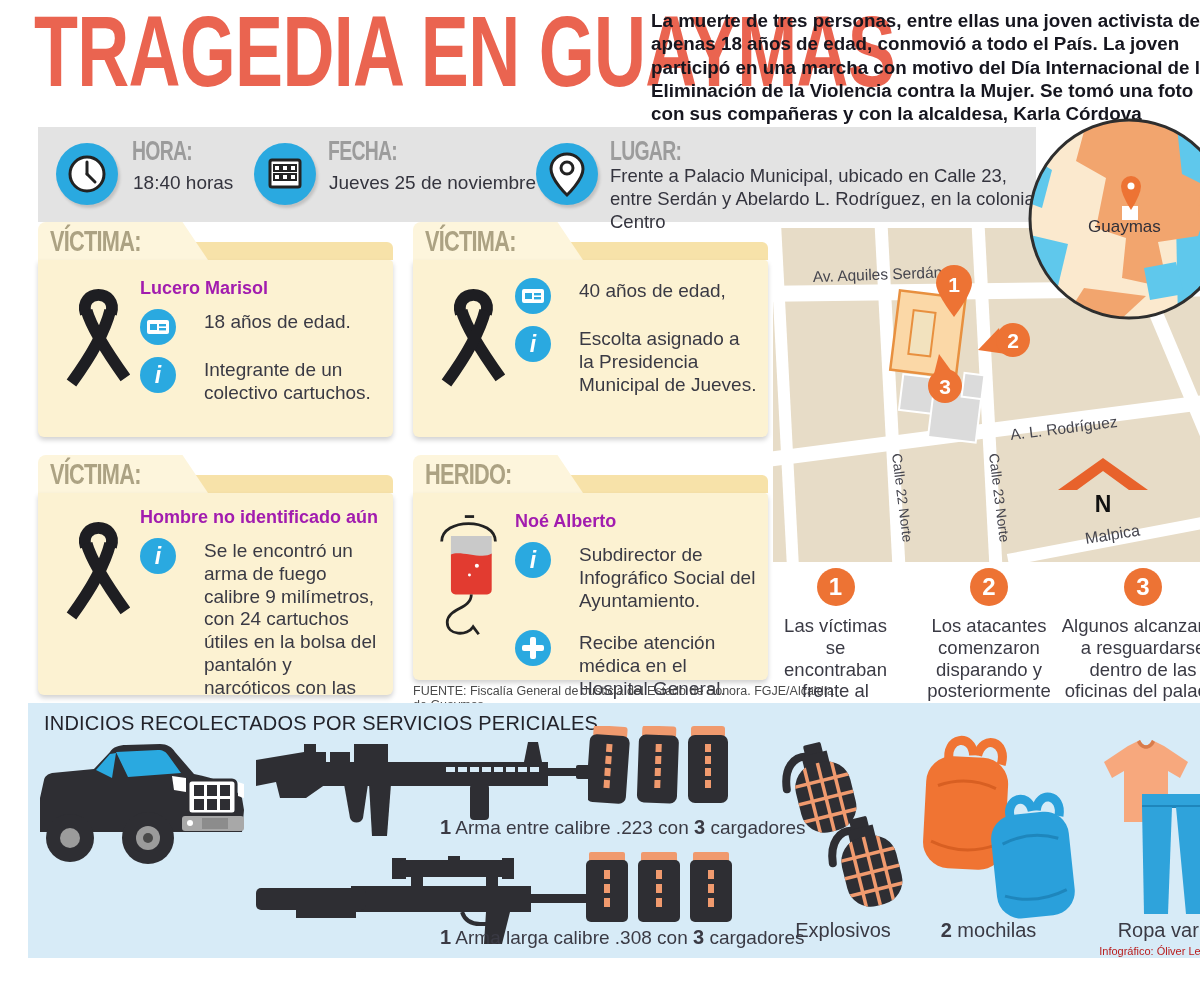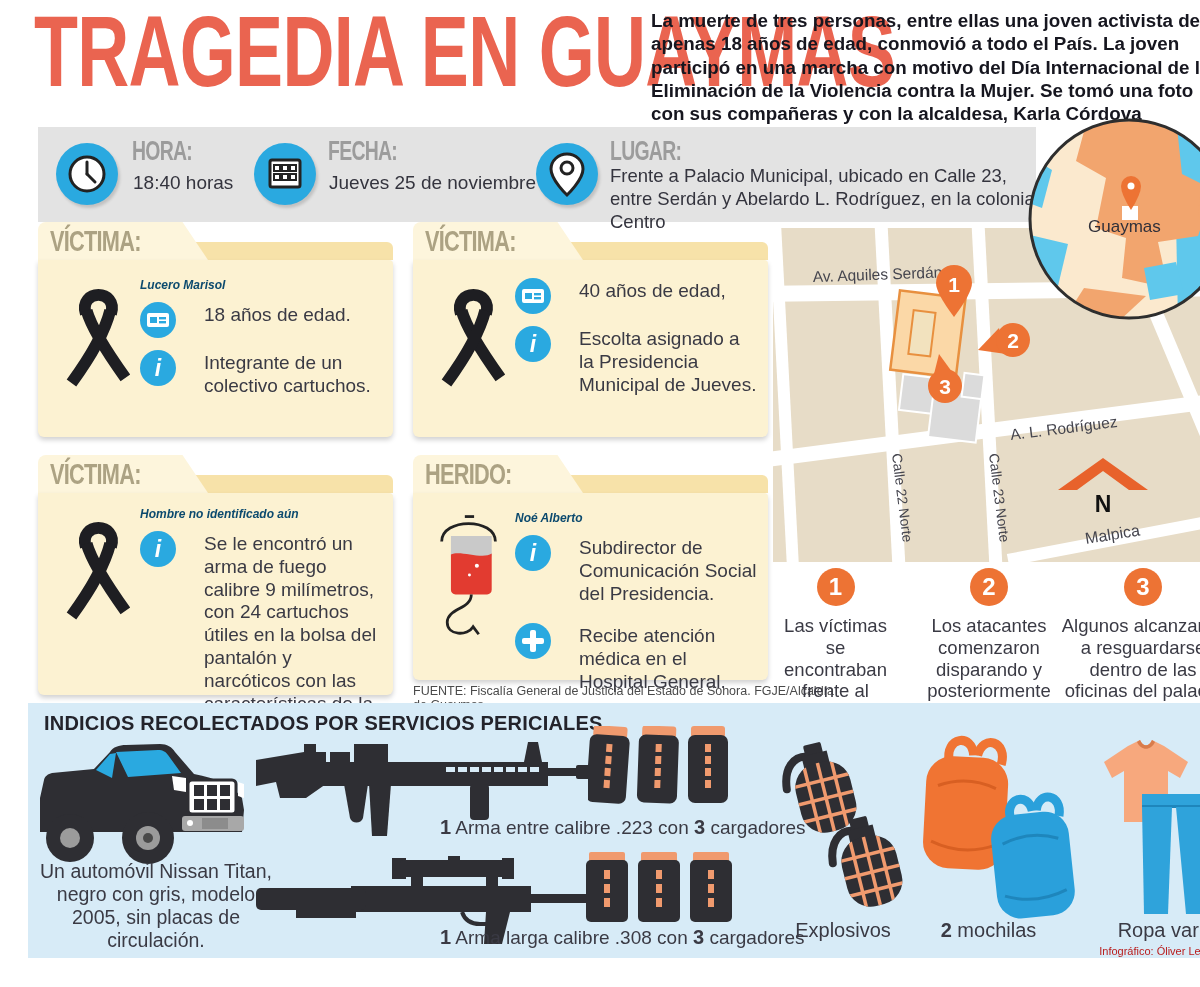--- a/index.html
+++ b/index.html
@@ -18,32 +18,32 @@
   
   .card{position:absolute;width:355px;}
   .card .tab{position:absolute;left:0;top:0;width:170px;height:38px;background:#FDF5DC;
              clip-path:polygon(0 0,85% 0,100% 100%,0 100%);border-radius:8px 0 0 0;}
   .card .band{position:absolute;left:150px;right:0;top:20px;height:18px;background:#F7E2A9;border-radius:0 6px 0 0;}
   .card .cbody{position:absolute;left:0;right:0;top:38px;bottom:0;background:#FCF2D2;
                border-radius:0 4px 6px 6px;box-shadow:0 3px 5px rgba(0,0,0,0.18);}
   .tag{position:absolute;left:12px;top:3px;color:#ACA283;font-size:29px;}
   .card .art{position:absolute;left:20px;top:48px;}
   .card .content{position:absolute;left:102px;top:56px;right:10px;}
-  .vname{font-size:12px;font-weight:bold;color:#0c4a6e;margin:0 0 10px 0;font-style:italic;}
+  .vname{font-size:18px;font-weight:bold;color:#a21caf;margin:0 0 10px 0;}
   .fact{display:flex;gap:28px;margin:0 0 12px 0;align-items:flex-start;}
   .ficon{flex:0 0 36px;width:36px;height:36px;border-radius:50%;background:#2AA9E0;position:relative;}
   .ftext{font-size:19px;line-height:1.2;color:#3A3A44;padding-top:2px;}
   .source{left:385px;top:684px;width:430px;font-size:12.5px;color:#4A4A4A;}
   
   .callout{position:absolute;text-align:center;color:#3A3A44;font-size:18.5px;line-height:1.18;}
   .callout .num{width:38px;height:38px;border-radius:50%;background:#ED7334;color:#fff;
                 font-weight:bold;font-size:24px;line-height:38px;margin:0 auto 9px auto;text-align:center;}
   
   .bottom{left:0;top:703px;width:1200px;height:255px;background:#D7EBF7;}
-  .ev-head{position:absolute;left:16px;top:9px;font-size:20px;font-weight:700;color:#23232B;letter-spacing:.2px;}
+  .ev-head{position:absolute;left:16px;top:9px;font-size:20px;font-weight:400;color:#23232B;letter-spacing:.2px;}
   .ev-cap{position:absolute;color:#3A3A44;font-size:19.5px;text-align:center;line-height:1.18;}
   .rifle-cap{position:absolute;color:#3A3A44;font-size:19px;white-space:nowrap;}
   .rifle-cap .b{font-weight:800;font-size:20px;}
   .credit{position:absolute;left:936px;top:945px;width:252px;text-align:right;font-size:11px;color:#b91c1c;}
   svg{display:block;}
   text{font-family:"Liberation Sans",sans-serif;}
 </style>
 </head>
 <body>
 
@@ -209,21 +209,21 @@
       </svg>
     </div>
     <div class="content">
       <div class="vname">Noé Alberto</div>
       <div class="fact">
         <div class="ficon">
           <svg width="36" height="36" viewBox="0 0 36 36">
               <text x="18" y="26" text-anchor="middle" font-family="DejaVu Serif,serif" font-style="italic" font-weight="bold" font-size="23" fill="#fff">i</text>
             </svg>
         </div>
-        <div class="ftext">Subdirector de Comunicación Social del Presidencia.</div>
+        <div class="ftext">Subdirector de Infográfico Social del Ayuntamiento.</div>
       </div>
       <div class="fact" style="margin-top:18px;">
         <div class="ficon">
           <svg width="36" height="36" viewBox="0 0 36 36">
               <rect x="15" y="7" width="6" height="22" rx="2" fill="#fff"></rect>
               <rect x="7" y="15" width="22" height="6" rx="2" fill="#fff"></rect>
             </svg>
         </div>
         <div class="ftext">Recibe atención médica en el Hospital General.</div>
       </div>
@@ -337,21 +337,20 @@
         <rect x="171" y="45" width="10" height="11"></rect>
         <rect x="184" y="45" width="10" height="11"></rect>
       <rect x="158" y="59" width="10" height="11"></rect>
         <rect x="171" y="59" width="10" height="11"></rect>
         <rect x="184" y="59" width="10" height="11"></rect>
     </g>
     <rect x="146" y="76" width="62" height="15" rx="3" fill="#A8A8A8"></rect>
     <rect x="166" y="78" width="26" height="11" fill="#8C8C8C"></rect>
     <circle cx="154" cy="83" r="3" fill="#fff"></circle>
   </svg>
-  <div class="ev-cap" style="left:8px;top:860px;width:240px;">Un automóvil Nissan Titan, negro con gris, modelo 2005, sin placas de circulación.</div>
 
   <svg class="abs" style="left:228px;top:736px;" width="340" height="105" viewBox="0 0 340 105">
     <g fill="#2E2E33">
       <path d="M0,24 L48,16 L48,8 L60,8 L60,16 L70,16 L70,48 L50,62 L24,62 L20,46 L0,50 Z"></path>
       <rect x="66" y="26" width="226" height="24"></rect>
       <rect x="98" y="8" width="34" height="22"></rect>
       <rect x="74" y="16" width="20" height="12"></rect>
       <path d="M88,48 L112,48 L107,82 C105,88 96,88 94,82 Z"></path>
       <path d="M113,48 L135,48 L131,100 L116,100 Z"></path>
       <rect x="214" y="48" width="19" height="36" rx="4"></rect>

